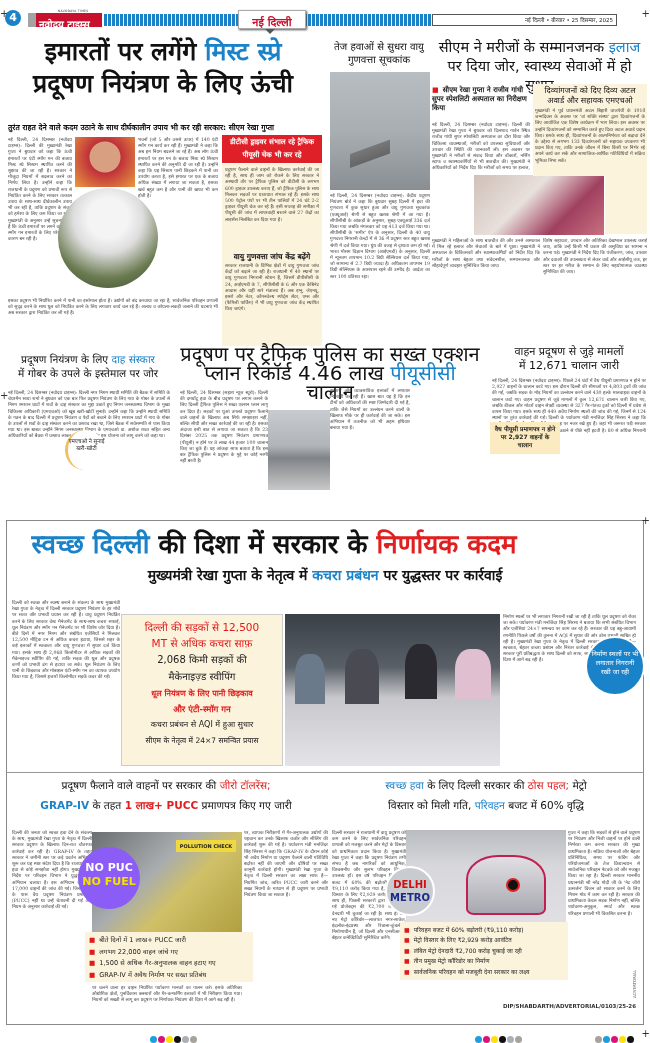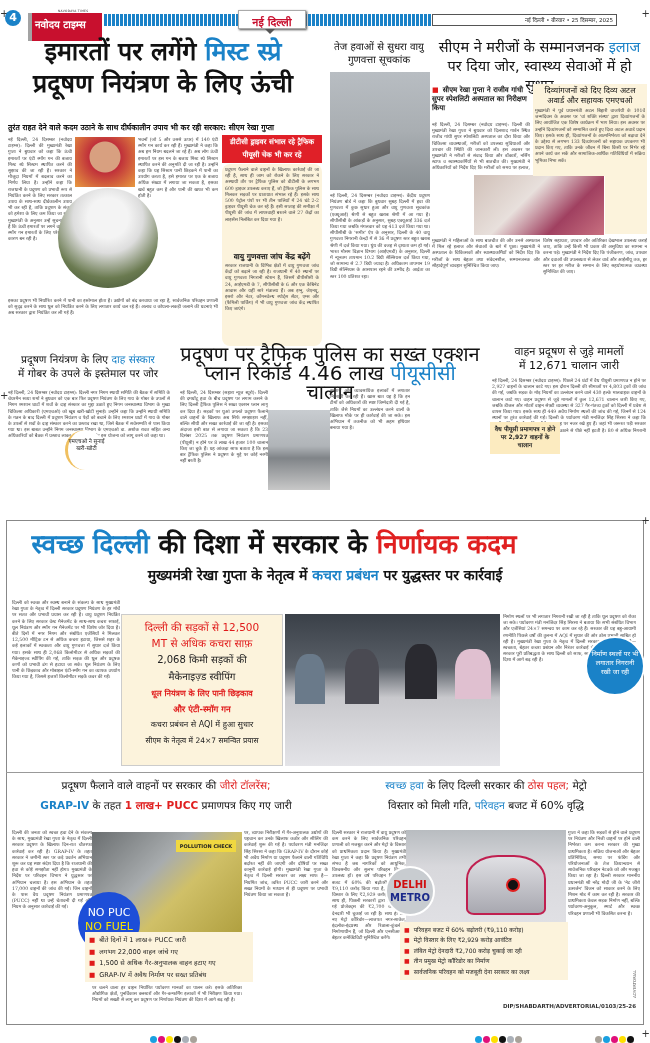--- a/index.html
+++ b/index.html
@@ -17,21 +17,21 @@
 </head>
 <body>
 
 <div class="abs" style="left:0;top:0;width:650px;height:30px;">
   <div class="reg-mark" style="left:0;top:8px;">+</div>
   <div class="reg-mark" style="right:0;top:8px;">+</div>
   <div class="abs" style="left:5px;top:10px;width:16px;height:16px;border-radius:50%;background:#1a82c8;color:#fff;font-size:11px;font-weight:bold;text-align:center;line-height:16px;">
     <span>4</span>
   </div>
   <div class="abs" style="left:58px;top:9px;font-size:3px;color:#333;letter-spacing:.3px;">NAVODAYA TIMES</div>
-  <div class="abs" style="left:28px;top:13px;width:74px;height:28px;background:#c8102e;border-left:4px solid #a3a3a3;">
+  <div class="abs" style="left:28px;top:13px;width:74px;height:14px;background:#c8102e;border-left:8px solid #a3a3a3;">
     <span style="color:#fff;font-weight:bold;font-size:10px;line-height:14px;padding-left:3px;font-family:'DejaVu Sans',sans-serif;">नवोदय टाइम्स</span>
   </div>
   <div class="abs" style="left:104px;top:14px;width:328px;height:12px;background:repeating-linear-gradient(90deg,#1a82c8 0 3px,#fff 3px 4px);"></div>
   <div class="abs" style="left:238px;top:10px;width:68px;height:19px;background:#fff;border:1px solid #aaa;box-shadow:1px 1px 2px #555;text-align:center;">
     <span style="color:#c8102e;font-weight:bold;font-size:11px;line-height:18px;text-align:center;">नई दिल्ली</span>
   </div>
   <div class="abs" style="left:265px;top:29px;width:0;height:0;border-left:5px solid transparent;border-right:5px solid transparent;border-top:5px solid #555;"></div>
   <div class="abs" style="left:432px;top:14px;width:185px;height:12px;border:1px solid #555;font-size:5.5px;line-height:10px;text-align:right;padding-right:3px;color:#222;">
     <span>नई दिल्ली • बीरवार • 25 दिसम्बर, 2025</span>
   </div>
@@ -46,21 +46,21 @@
 <div class="abs body-text" style="left:8px;top:137px;width:64px;height:160px;">नई दिल्ली, 24 दिसम्बर (नवोदय टाइम्स): दिल्ली की मुख्यमंत्री रेखा गुप्ता ने बुधवार को कहा कि ऊंची इमारतों पर एंटी स्मॉग गन की बजाय मिस्ट स्प्रे सिस्टम स्थापित करने की सुझाव की जा रही है। सरकार ने मौजूदा नियमों में बदलाव करने का निर्णय लिया है। उन्होंने कहा कि राजधानी के प्रदूषण को प्रभावी रूप से नियंत्रित करने के लिए सरकार तत्काल उपाय के साथ-साथ दीर्घकालीन उपाय भी कर रही है, ताकि प्रदूषण के संकट को हमेशा के लिए कम किया जा सके। मुख्यमंत्री के अनुसार उन्हें सूचना मिली है कि ऊंची इमारतों पर लगने वाली एंटी स्मॉग गन इमारतों के लिए परेशानी का कारण बन रही है।</div>
 <div class="abs photo" style="left:75px;top:137px;width:60px;height:50px;background:radial-gradient(circle at 50% 40%,#d8a080 0 15px,#c0303a 16px,#e89a40 100%);"></div>
 <div class="abs body-text" style="left:138px;top:137px;width:80px;height:160px;">भवनों (जो 5 और उससे ऊपर) में 140 एंटी स्मॉग गन कार्य कर रही हैं। मुख्यमंत्री ने कहा कि अब हम नियम बदलने जा रहे हैं। अब लोग ऊंची इमारतों पर इस गन के बजाय मिस्ट स्प्रे सिस्टम स्थापित करने की अनुमति दी जा रही है। उन्होंने कहा कि यह सिस्टम पानी छिड़कने में पानी का उपयोग करता है, इसे इमारत पर एक के बजाय अधिक संख्या में लगाया जा सकता है, इसका खर्च बहुत कम है और पानी की खपत भी कम होती है।</div>
 <div class="abs photo" style="left:58px;top:188px;width:100px;height:100px;border-radius:50%;background:radial-gradient(circle at 50% 30%,#f4f4f4 0 20px,#ddd 35px,#6a7a50 70%,#3a4a30 100%);"></div>
 <div class="abs body-text" style="left:8px;top:298px;width:210px;height:40px;">इसका प्रदूषण भी निर्धारित करने में पानी का इस्तेमाल होता है। उद्योगों को बंद करवाया जा रहा है, सार्वजनिक परिवहन प्रणाली को सुदृढ़ करने के साथ धूल को नियंत्रित करने के लिए लगातार कार्य चल रहे हैं। अलाव व कोयला-लकड़ी जलाने की घटनाएं भी अब सरकार द्वारा नियंत्रित कर ली गई हैं।</div>
 
 <div class="abs" style="left:222px;top:135px;width:100px;height:28px;background:#e02028;color:#fff;text-align:center;font-weight:bold;font-size:7.2px;line-height:13px;">
   <div>डीटीसी ड्राइवर संभाल रहे ट्रैफिक</div>
   <div>पीयूसी चेक भी कर रहे</div>
 </div>
-<div class="abs" style="left:222px;top:164px;width:100px;height:182px;background:#fcf3dc;padding:3px;border-radius:8px;">
+<div class="abs" style="left:222px;top:164px;width:100px;height:182px;background:#fcf3dc;padding:3px;">
   <div class="body-text" style="height:80px;">प्रदूषण फैलाने वाले वाहनों के खिलाफ कार्रवाई की जा रही है, साथ ही जाम को रोकने के लिए सरकार ने अस्थायी तौर पर ट्रैफिक पुलिस को डीटीसी के लगभग 600 ड्राइवर उपलब्ध कराए हैं, जो ट्रैफिक पुलिस के साथ मिलकर सड़कों पर यातायात संभाल रहे हैं। इसके साथ 500 पेट्रोल पंपों पर भी तीन पालियों में 24 घंटे 2-2 ड्राइवर पीयूसी चेक कर रहे हैं। इसी सप्ताह की समीक्षा में पीयूसी की जांच में लापरवाही बरतने वाले 27 केंद्रों का लाइसेंस निलंबित कर दिया गया है।</div>
   <div class="hl" style="font-size:7.5px;text-align:center;margin:4px 0 2px;">वायु गुणवत्ता जांच केंद्र बढ़ेंगे</div>
   <div class="body-text" style="height:86px;">सरकार राजधानी के विभिन्न क्षेत्रों में वायु गुणवत्ता जांच केंद्रों को बढ़ाने जा रही है। राजधानी में 40 स्थानों पर वायु गुणवत्ता निगरानी स्टेशन हैं, जिसमें डीपीसीसी के 24, आईएमडी के 7, सीपीसीबी के 6 और एक कैबिनेट आवास और यहीं सारे मंत्रालय हैं। अब इग्नू, जेएनयू, इसरो और नेटर, कॉमनवेल्थ स्पोर्ट्स सेंटर, एम्स और (फैमिली पार्किंग) में भी वायु गुणवत्ता जांच केंद्र स्थापित किए जाएंगे।</div>
 </div>
 
 <div class="abs hl" style="left:326px;top:40px;width:106px;font-size:10px;line-height:13px;text-align:center;font-weight:normal;">तेज हवाओं से सुधरा वायु गुणवत्ता सूचकांक</div>
 <div class="abs photo" style="left:330px;top:72px;width:100px;height:118px;background:linear-gradient(180deg,#b8bdc2 0%,#a9aeb2 50%,#888e92 100%);">
   <div style="position:absolute;left:20px;top:40px;width:40px;height:78px;background:linear-gradient(160deg,transparent 45%,#777 46%,#666 60%,transparent 61%);"></div>
 </div>
 <div class="abs body-text" style="left:330px;top:193px;width:100px;height:95px;">नई दिल्ली, 24 दिसम्बर (नवोदय टाइम्स): केंद्रीय प्रदूषण नियंत्रण बोर्ड ने कहा कि बुधवार सुबह दिल्ली में हवा की गुणवत्ता में कुछ सुधार हुआ और वायु गुणवत्ता सूचकांक (एक्यूआई) श्रेणी से बहुत खराब श्रेणी में आ गया है। सीपीसीबी के आंकड़ों के अनुसार, सुबह एक्यूआई 336 दर्ज किया गया जबकि मंगलवार को यह 413 दर्ज किया गया था। सीपीसीबी के 'समीर' ऐप के अनुसार, दिल्ली के 40 वायु गुणवत्ता निगरानी केन्द्रों में से 36 में प्रदूषण स्तर बहुत खराब श्रेणी में दर्ज किया गया। धुंध की वजह से दृश्यता कम हो गई। भारत मौसम विज्ञान विभाग (आईएमडी) के अनुसार, दिल्ली में न्यूनतम तापमान 10.2 डिग्री सेल्सियस दर्ज किया गया, जो सामान्य से 2.7 डिग्री ज्यादा है। अधिकतम तापमान 19 डिग्री सेल्सियस के आसपास रहने की उम्मीद है। आर्द्रता का स्तर 100 प्रतिशत रहा।</div>
@@ -145,21 +145,21 @@
 
 <div class="abs" style="left:6px;top:772px;width:638px;height:1px;background:#999;"></div>
 <div class="abs hl" style="left:8px;top:775px;width:316px;font-size:10.5px;line-height:20px;text-align:center;font-weight:normal;">
   <div><span>प्रदूषण फैलाने वाले वाहनों पर सरकार की</span> <span class="red">जीरो टॉलरेंस;</span></div>
   <div><span class="blue" style="font-weight:bold;">GRAP-IV</span> <span>के तहत</span> <span class="red" style="font-weight:bold;">1 लाख+ PUCC</span> <span>प्रमाणपत्र किए गए जारी</span></div>
 </div>
 <div class="abs body-text" style="left:12px;top:830px;width:80px;height:140px;">दिल्ली की जनता को स्वच्छ हवा देने के संकल्प के साथ, मुख्यमंत्री रेखा गुप्ता के नेतृत्व में दिल्ली सरकार प्रदूषण के खिलाफ दिन-रात चौतरफा कार्रवाई कर रही है। GRAP-IV के तहत सरकार ने जमीनी स्तर पर कड़े प्रवर्तन अभियान शुरू कर यह स्पष्ट संदेश दिया है कि राजधानी की हवा से कोई समझौता नहीं होगा। मुख्यमंत्री के निर्देश पर परिवहन विभाग ने युद्धस्तर पर अभियान चलाया है। इस अभियान के तहत 17,000 वाहनों की जांच की गई। जिन वाहनों के पास वैध प्रदूषण नियंत्रण प्रमाणपत्र (PUCC) नहीं था उन्हें चेतावनी दी गई और नियम के अनुसार कार्रवाई की गई।</div>
 <div class="abs photo" style="left:92px;top:832px;width:150px;height:100px;background:linear-gradient(135deg,#6a6e70 0%,#a8acae 40%,#d0c068 60%,#b0a040 100%);">
   <div style="position:absolute;left:84px;top:8px;width:60px;height:12px;background:#f0d840;color:#222;font-size:5px;font-weight:bold;text-align:center;line-height:12px;">POLLUTION CHECK</div>
 </div>
-<div class="abs" style="left:78px;top:892px;width:62px;height:62px;border-radius:50%;background:#1d4ed8;text-align:center;padding-top:14px;font-weight:normal;font-family:'DejaVu Sans',sans-serif;">
+<div class="abs" style="left:78px;top:847px;width:62px;height:62px;border-radius:50%;background:#8b5cf6;text-align:center;padding-top:14px;font-weight:bold;font-family:'DejaVu Sans',sans-serif;">
   <div style="color:#fff;font-size:11px;line-height:14px;">NO PUC</div>
   <div style="color:#f8e000;font-size:11px;line-height:14px;">NO FUEL</div>
 </div>
 <div class="abs body-text" style="left:244px;top:830px;width:84px;height:170px;">पर, व्यापक निरीक्षणों में गैर-अनुपालक उद्योगों की पहचान कर उनके खिलाफ कठोर और सीलिंग की कार्रवाई शुरू की गई है। पर्यावरण मंत्री मनजिंदर सिंह सिरसा ने कहा कि GRAP-IV के दौरान कोई भी अवैध निर्माण या प्रदूषण फैलाने वाली गतिविधि बर्दाश्त नहीं की जाएगी और दोषियों पर सख्त कानूनी कार्रवाई होगी। मुख्यमंत्री रेखा गुप्ता के नेतृत्व में दिल्ली सरकार का लक्ष्य साफ है— नियमित जांच, त्वरित PUCC जारी करने और सख्त नियमों के माध्यम से ही प्रदूषण पर प्रभावी नियंत्रण किया जा सकता है।</div>
 <div class="abs" style="left:85px;top:932px;width:168px;height:50px;background:#fcf3dc;padding:3px 4px;">
   <div class="bullet" style="font-size:6.6px;line-height:11.5px;">बीते दिनों में 1 लाख+ PUCC जारी</div>
   <div class="bullet" style="font-size:6.6px;line-height:11.5px;">लगभग 22,000 वाहन जांचे गए</div>
   <div class="bullet" style="font-size:6.6px;line-height:11.5px;">1,500 से अधिक गैर-अनुपालक वाहन हटाए गए</div>
   <div class="bullet" style="font-size:6.6px;line-height:11.5px;">GRAP-IV में अवैध निर्माण पर सख्त प्रतिबंध</div>
 </div>

